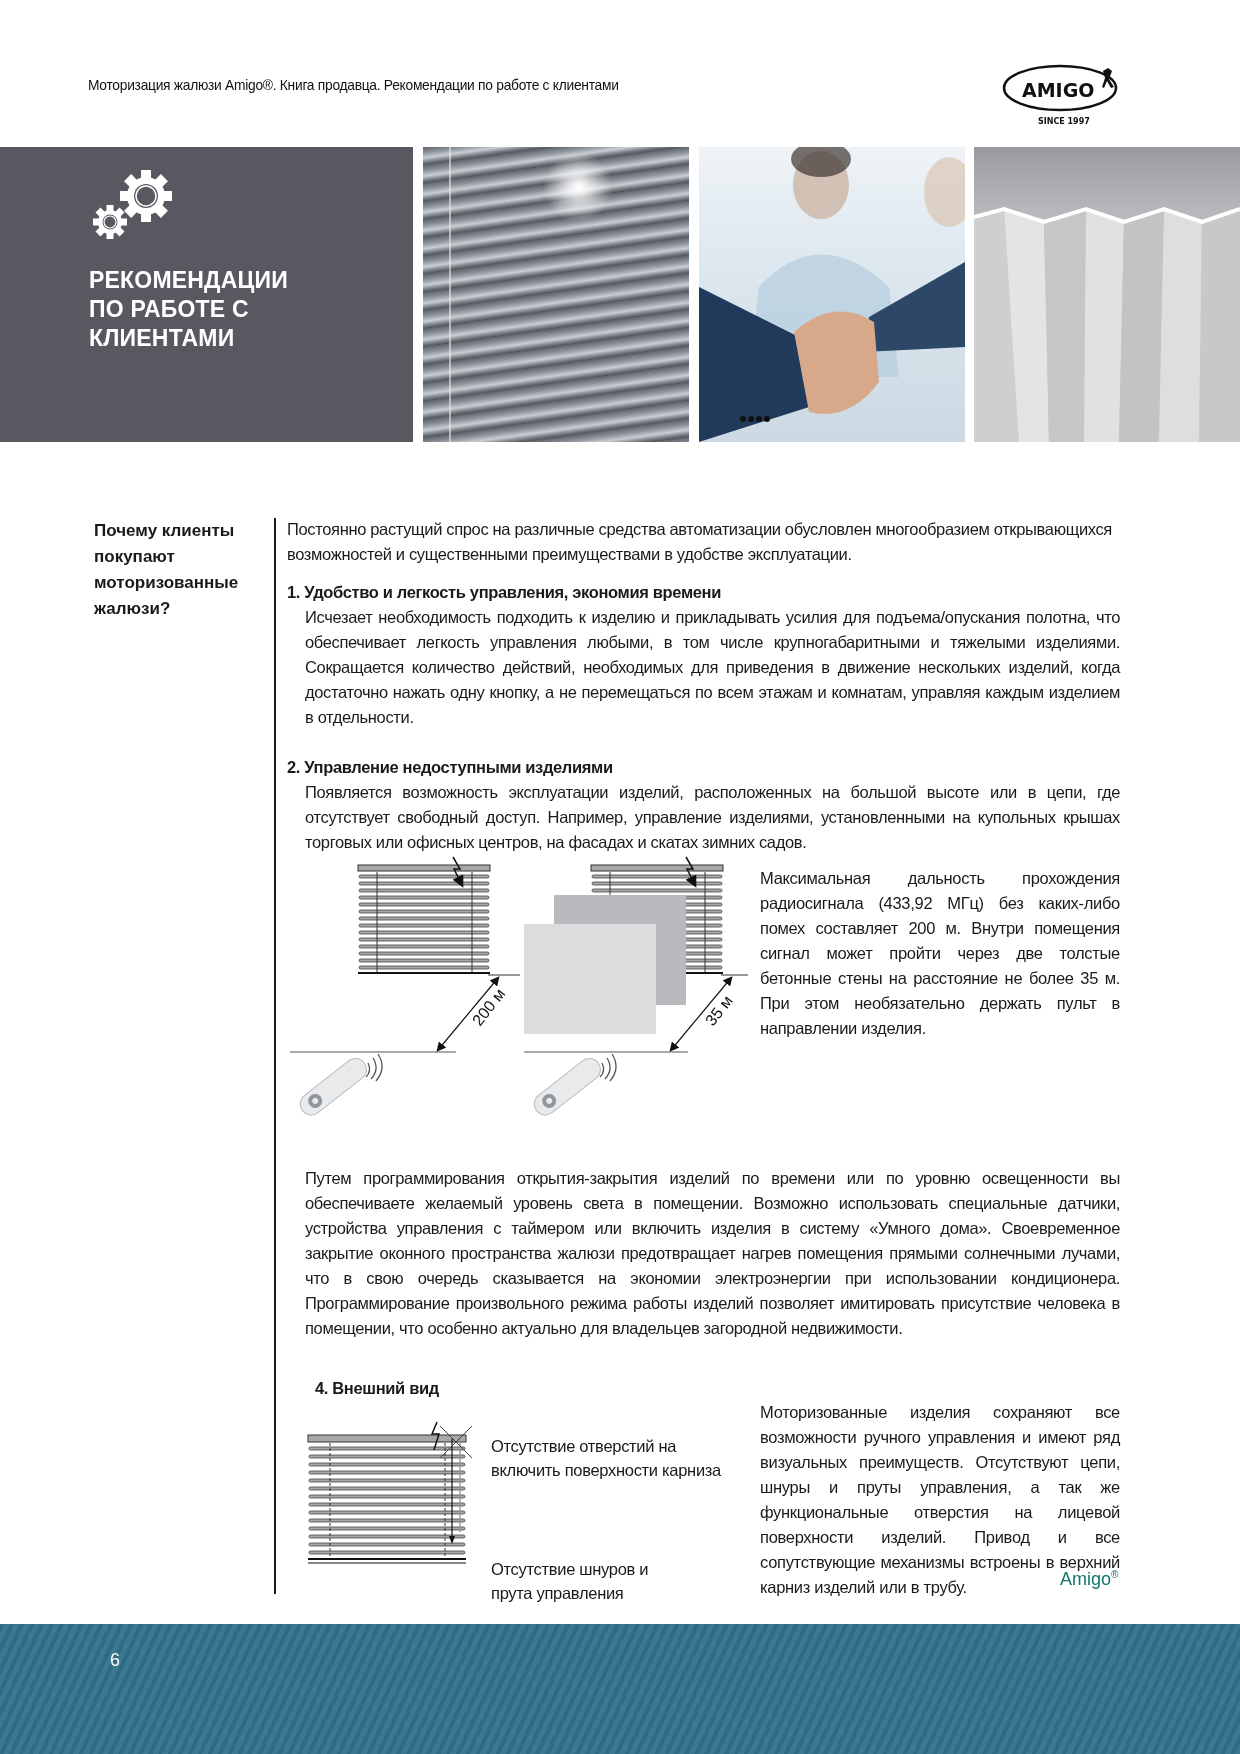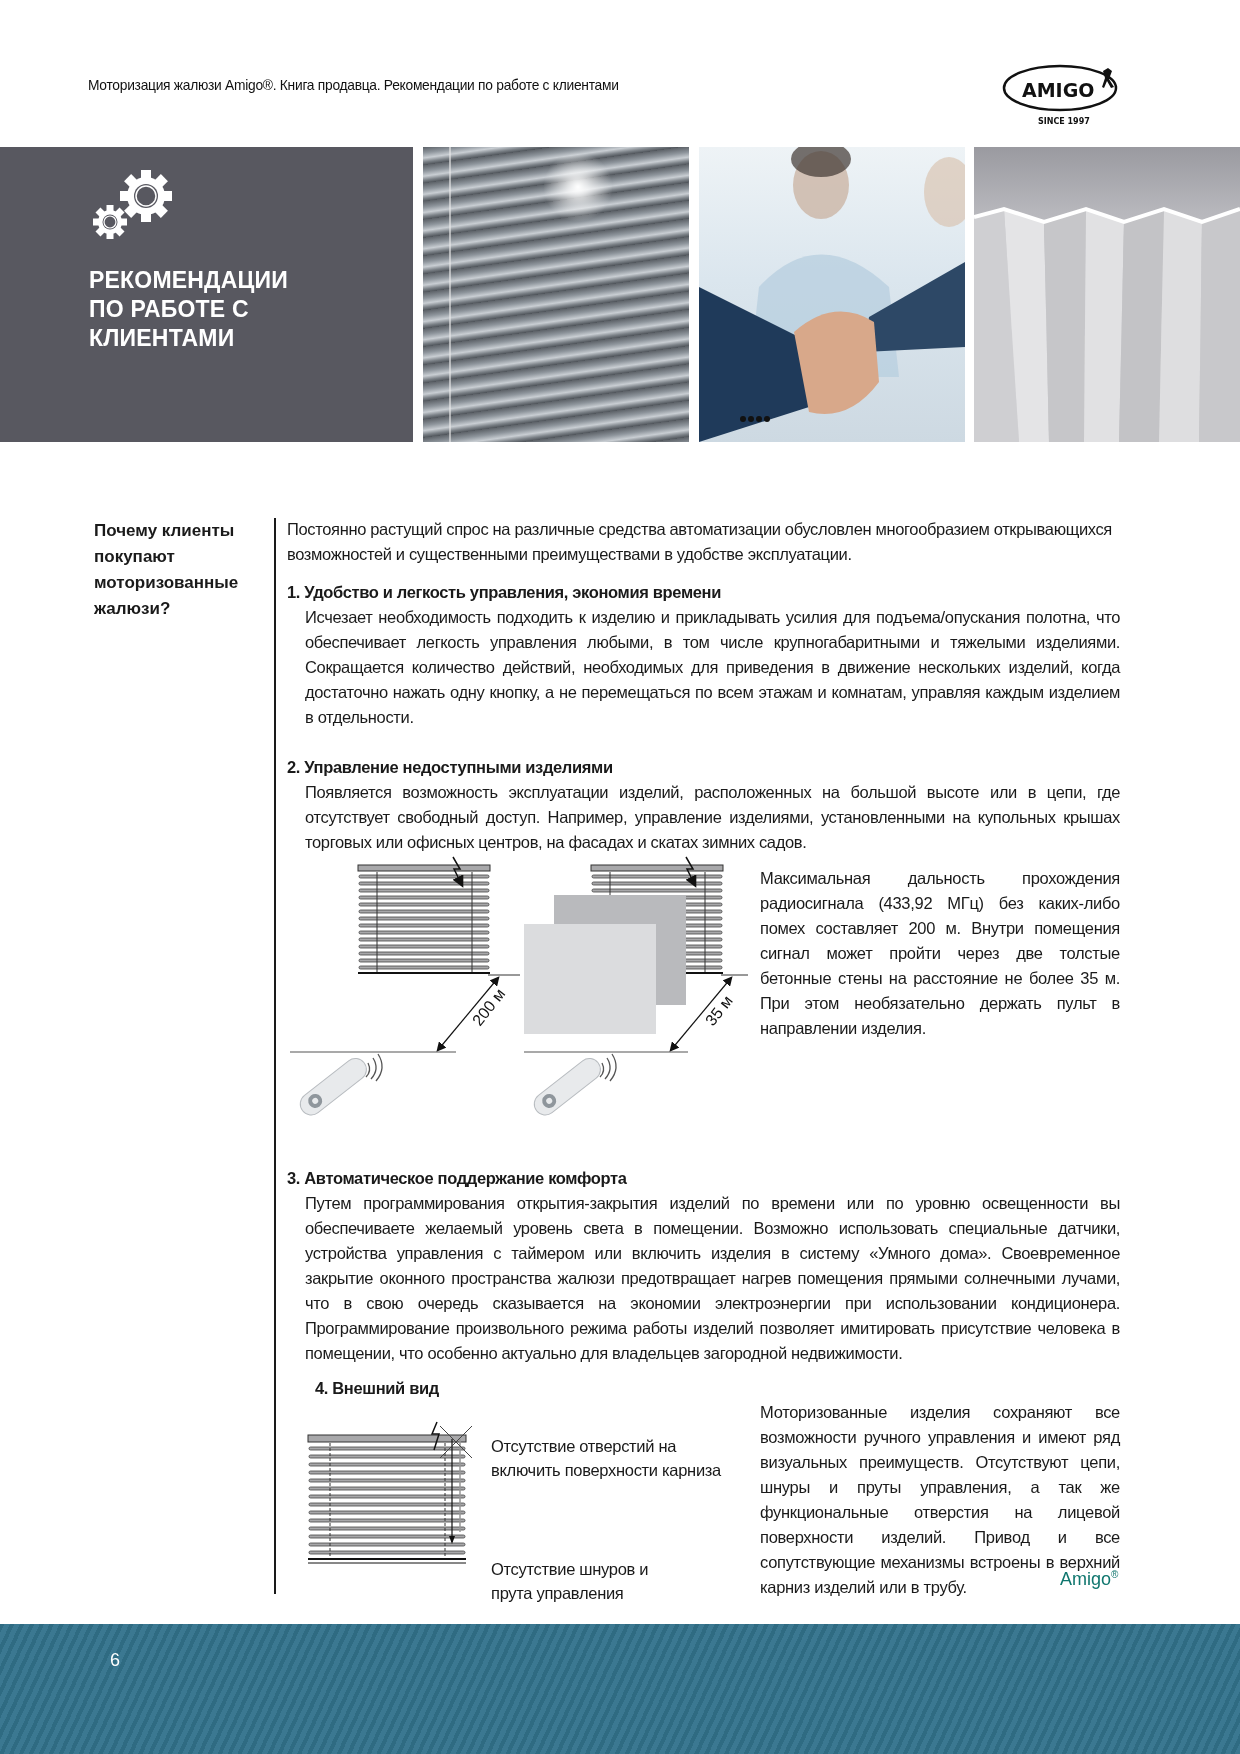--- a/index.html
+++ b/index.html
@@ -233,21 +233,20 @@
   </g>
   <g fill="none" stroke="#555" stroke-width="1.3">
     <path d="M312 222 Q318 216 314 208"></path>
       <path d="M317 224 Q326 214 319 203"></path>
       <path d="M322 226 Q333 213 324 199"></path>
   </g>
 </svg>
 <div class="abs range-text">Максимальная дальность прохождения радиосигнала (433,92 МГц) без каких-либо помех составляет 200 м. Внутри помещения сигнал может пройти через две толстые бетонные стены на расстояние не более 35 м. При этом необязательно держать пульт в направлении изделия.</div>
 
 <div class="abs main sec3">
-  <div class="sec-head">3. Автоматическое поддержание комфорта</div>
   <div class="sec-body">Путем программирования открытия-закрытия изделий по времени или по уровню освещенности вы обеспечиваете желаемый уровень света в помещении. Возможно использовать специальные датчики, устройства управления с таймером или включить изделия в систему «Умного дома». Своевременное закрытие оконного пространства жалюзи предотвращает нагрев помещения прямыми солнечными лучами, что в свою очередь сказывается на экономии электроэнергии при использовании кондиционера. Программирование произвольного режима работы изделий позволяет имитировать присутствие человека в помещении, что особенно актуально для владельцев загородной недвижимости.</div>
 </div>
 
 <div class="abs main sec4">
   <div class="sec-head">4. Внешний вид</div>
 </div>
 
 <svg class="abs fig-appear" viewBox="0 0 175 150">
   <rect x="8" y="15" width="158" height="7" fill="#a8a8aa" stroke="#333" stroke-width="1"></rect>
   <g fill="#a8a8aa" stroke="#444" stroke-width="0.8">

